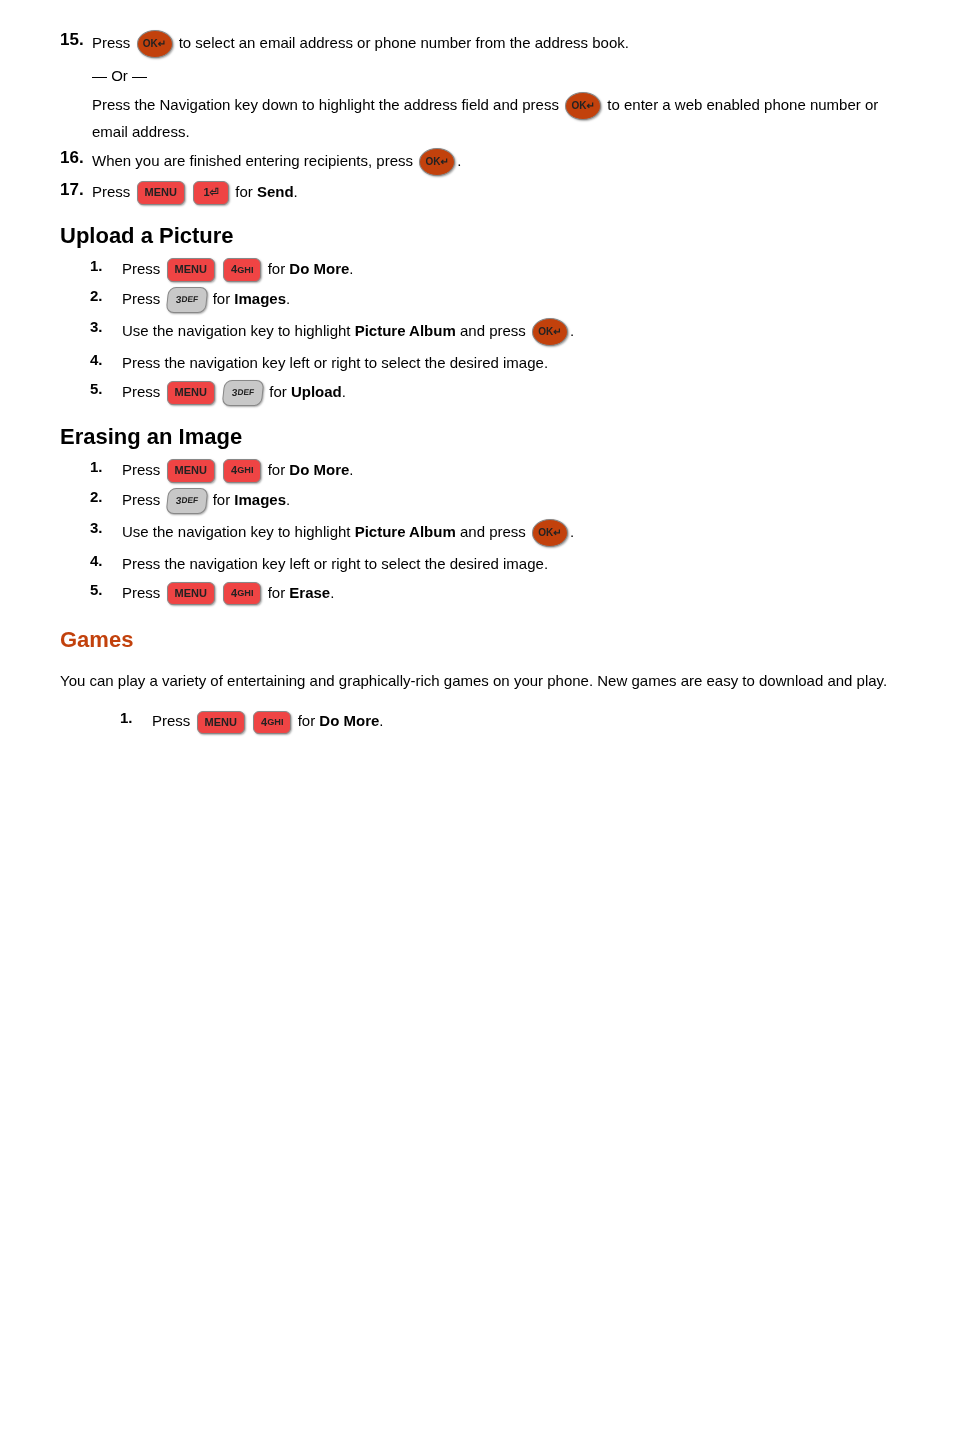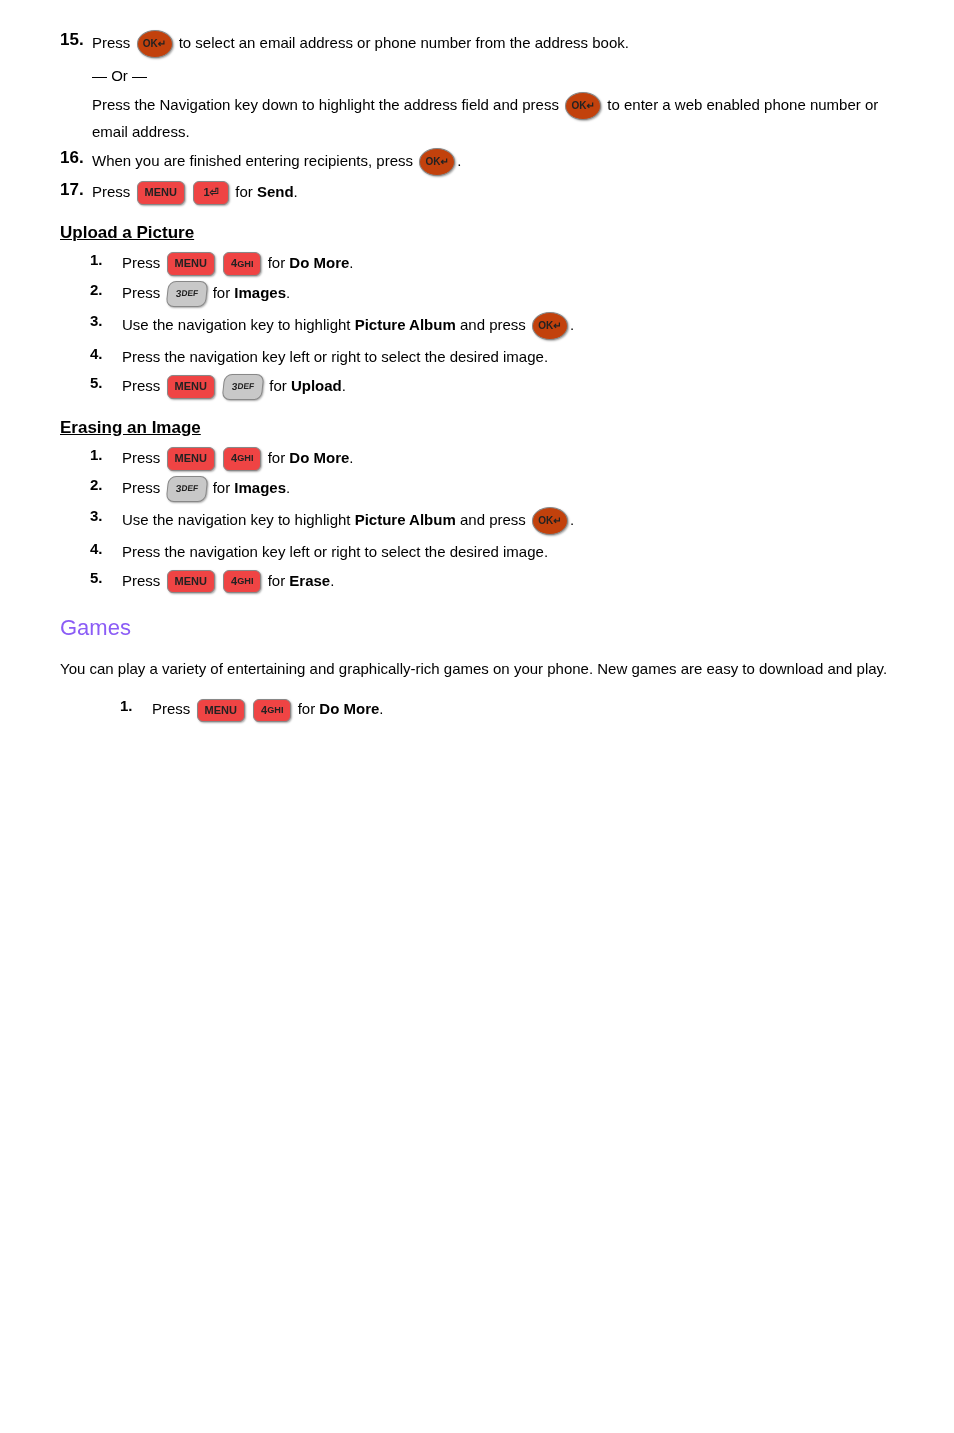--- a/index.html
+++ b/index.html
@@ -60,29 +60,28 @@
       color: #222;
       margin: 0 2px;
       vertical-align: middle;
       width: 40px;
       height: 26px;
       box-shadow: 1px 1px 2px #aaa;
       transform: skewX(-6deg);
     }
     .section-heading {
       font-weight: bold;
-      font-size: 17px;
+      font-size: 22px;
       margin-top: 18px;
       margin-bottom: 8px;
-      text-decoration: underline;
     }
     .section-heading-games {
-      color: #8b5cf6;
+      color: #c2410c;
       font-size: 22px;
-      font-weight: normal;
+      font-weight: bold;
       margin-top: 22px;
       margin-bottom: 16px;
     }
     .or-line {
       margin: 4px 0 4px 0;
       padding-left: 0;
       font-size: 15px;
     }
     .numbered-list {
       margin-left: 30px;

